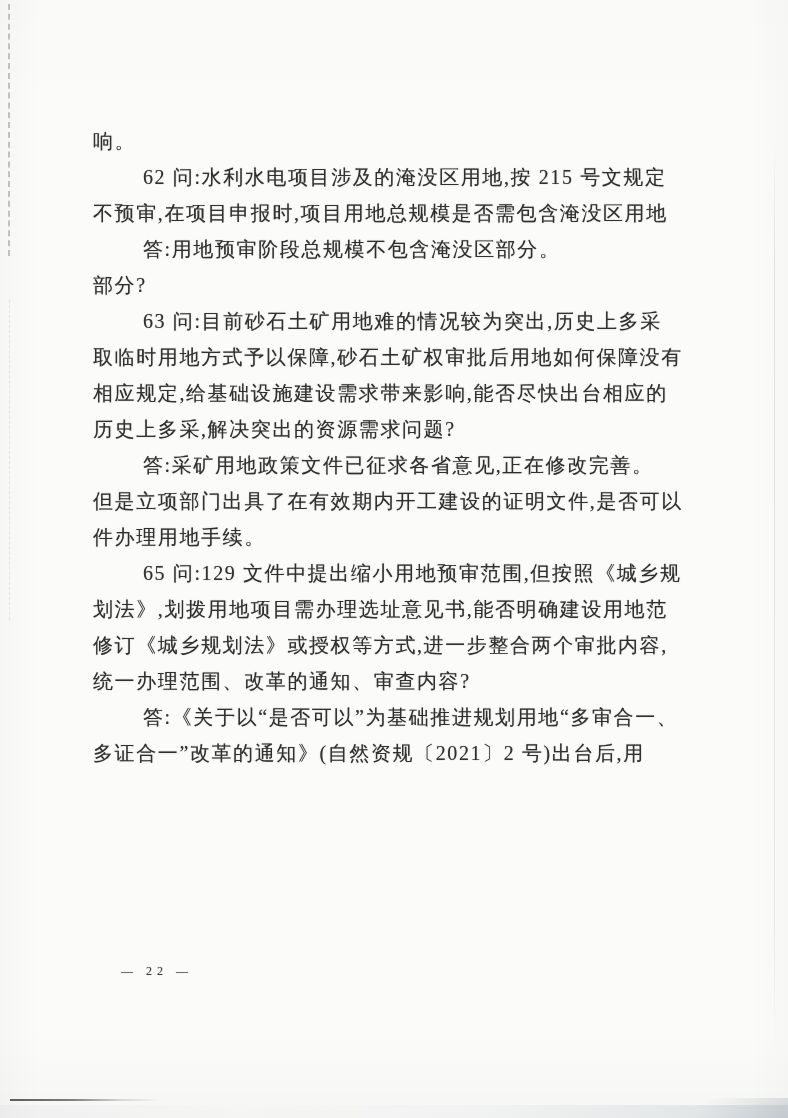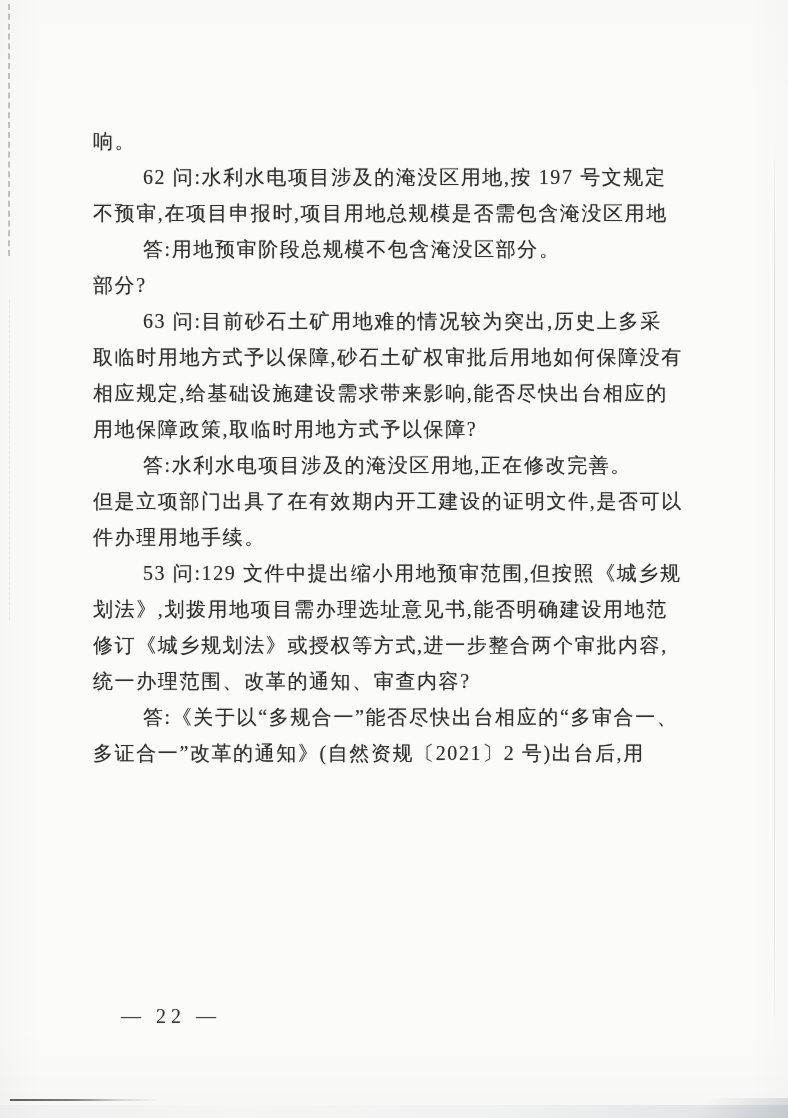--- a/index.html
+++ b/index.html
@@ -31,26 +31,25 @@
     letter-spacing: 1.6px;
     color: #30302e;
     white-space: nowrap;
     text-shadow: 0 0 1px rgba(48,48,46,0.5);
   }
   .line.indent { text-indent: 50px; }
   .page-number {
     position: absolute;
     left: 121px;
     top: 956px;
-    font-size: 20px;
+    font-size: 12px;
     line-height: 30px;
     letter-spacing: 5px;
     color: #3c3c3a;
     text-shadow: 0 0 1px rgba(60,60,58,0.45);
-    margin-top: 45px;
   }
   
   .artifact-left-dash {
     position: absolute;
     left: 8px; top: 4px;
     height: 252px; width: 0;
     border-left: 2px dashed rgba(105,105,105,0.38);
   }
   .artifact-left-dash-faint {
     position: absolute;
@@ -87,36 +86,36 @@
 </head>
 <body>
 
 <div class="page">
   <div class="artifact-left-dash"></div>
   <div class="artifact-left-dash-faint"></div>
   <div class="artifact-right-line"></div>
 
   <div class="doc-body">
       <div class="line">响。</div>
-      <div class="line indent">62 问:水利水电项目涉及的淹没区用地,按 197 号文规定</div>
+      <div class="line indent">62 问:水利水电项目涉及的淹没区用地,按 215 号文规定</div>
       <div class="line">不预审,在项目申报时,项目用地总规模是否需包含淹没区用地</div>
       <div class="line indent">答:用地预审阶段总规模不包含淹没区部分。</div>
       <div class="line">部分?</div>
       <div class="line indent">63 问:目前砂石土矿用地难的情况较为突出,历史上多采</div>
       <div class="line">取临时用地方式予以保障,砂石土矿权审批后用地如何保障没有</div>
       <div class="line">相应规定,给基础设施建设需求带来影响,能否尽快出台相应的</div>
-      <div class="line">用地保障政策,取临时用地方式予以保障?</div>
-      <div class="line indent">答:水利水电项目涉及的淹没区用地,正在修改完善。</div>
+      <div class="line">历史上多采,解决突出的资源需求问题?</div>
+      <div class="line indent">答:采矿用地政策文件已征求各省意见,正在修改完善。</div>
       <div class="line">但是立项部门出具了在有效期内开工建设的证明文件,是否可以</div>
       <div class="line">件办理用地手续。</div>
-      <div class="line indent">53 问:129 文件中提出缩小用地预审范围,但按照《城乡规</div>
+      <div class="line indent">65 问:129 文件中提出缩小用地预审范围,但按照《城乡规</div>
       <div class="line">划法》,划拨用地项目需办理选址意见书,能否明确建设用地范</div>
       <div class="line">修订《城乡规划法》或授权等方式,进一步整合两个审批内容,</div>
       <div class="line">统一办理范围、改革的通知、审查内容?</div>
-      <div class="line indent">答:《关于以“多规合一”能否尽快出台相应的“多审合一、</div>
+      <div class="line indent">答:《关于以“是否可以”为基础推进规划用地“多审合一、</div>
       <div class="line">多证合一”改革的通知》(自然资规〔2021〕2 号)出台后,用</div>
     </div>
 
   <div class="page-number">— 22 —</div>
 
   <div class="artifact-bottom-line"></div>
   <div class="artifact-bottom-band"></div>
   <div class="artifact-corner-smudge"></div>
 </div>
 

